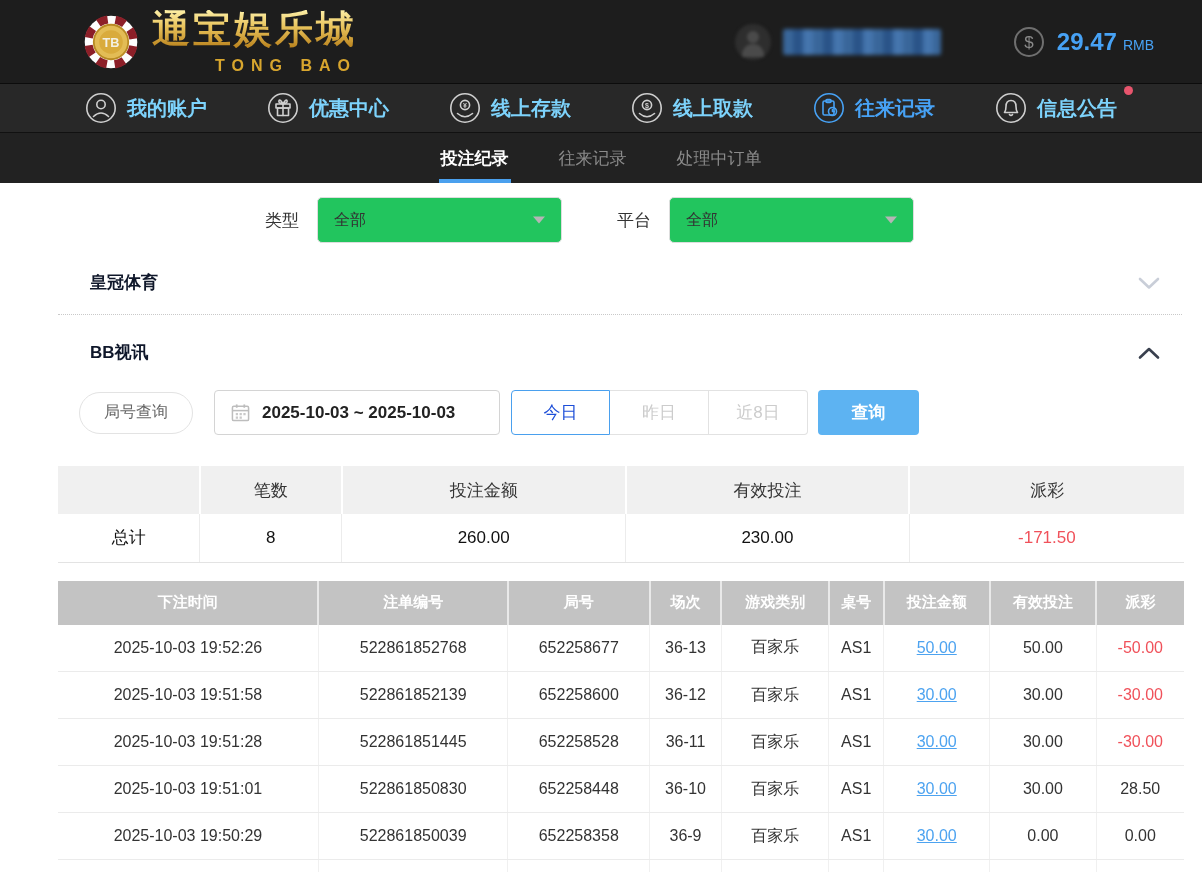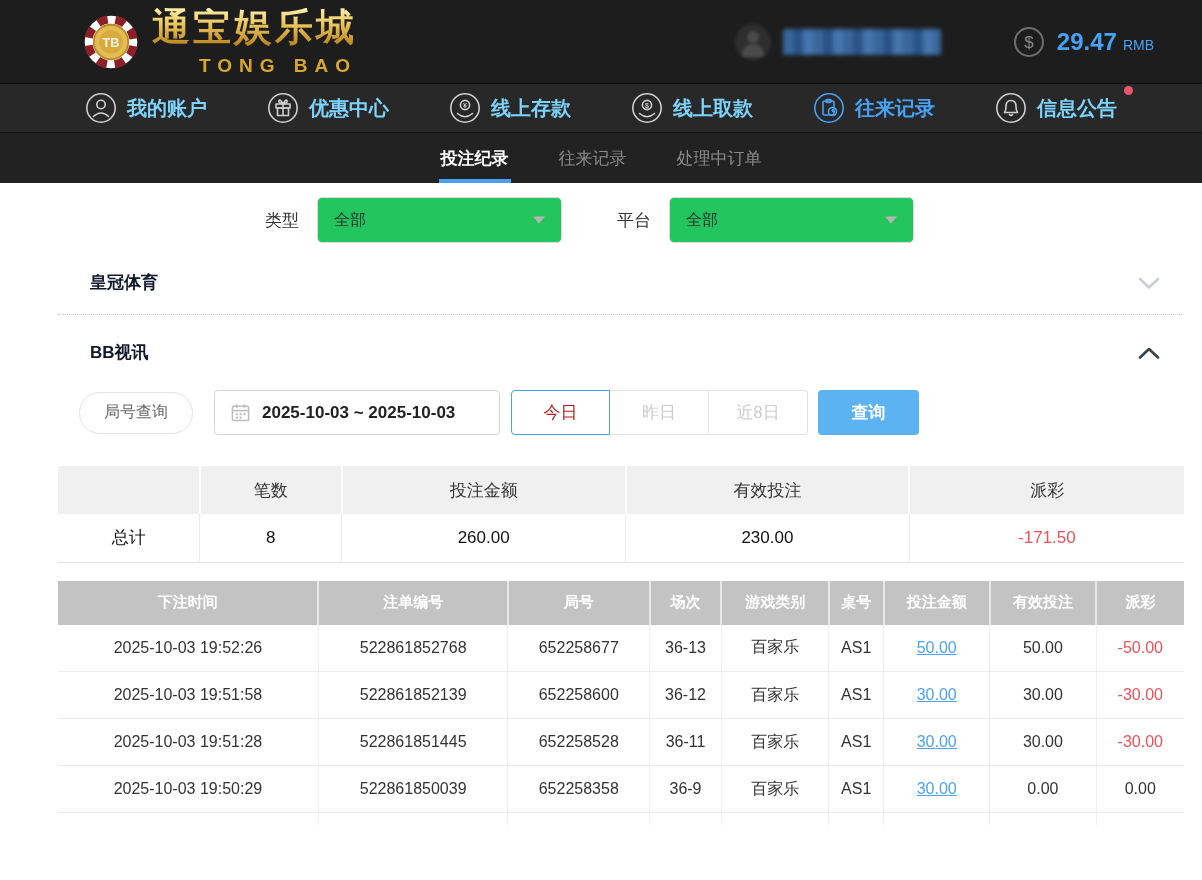--- a/index.html
+++ b/index.html
@@ -8,21 +8,21 @@
 
   
   .topbar { height:83px; background:#1d1d1d; display:flex; align-items:center; padding:0 48px 0 82px; }
   .logo { display:flex; align-items:center; gap:12px; cursor:pointer; }
   .chip { width:58px; height:58px; }
   .wordmark-wrap { display:flex; flex-direction:column; line-height:1; }
   .wordmark { font-size:38px; font-weight:bold; letter-spacing:3px;
     background:linear-gradient(180deg,#fdf0a8 0%,#e8c25a 45%,#b9821d 100%);
     -webkit-background-clip:text; background-clip:text; color:transparent;
     font-family:"Liberation Serif","DejaVu Serif",serif; }
-  .wordmark-sub { align-self:flex-end; font-size:19px; font-weight:bold; letter-spacing:7px;
+  .wordmark-sub { align-self:flex-end; font-size:16px; font-weight:bold; letter-spacing:7px;
     color:#d8a62e; margin-top:10px; }
 
   .user-area { margin-left:auto; display:flex; align-items:center; }
   .avatar { width:36px; height:36px; border-radius:50%; background:#2e2e2e; position:relative;
     filter:blur(1.5px); }
   .avatar::before { content:''; position:absolute; top:7px; left:12px; width:12px; height:12px;
     border-radius:50%; background:#4a4a4a; }
   .avatar::after { content:''; position:absolute; bottom:3px; left:7px; width:22px; height:13px;
     border-radius:11px 11px 0 0; background:#4a4a4a; }
   .name-blur { width:158px; height:26px; margin-left:12px; border-radius:2px;
@@ -84,21 +84,21 @@
     font-size:16px; background:#fff; cursor:pointer; }
   .pill.blue { border:1px solid #4aa0ee; color:#4aa0ee; font-weight:bold; }
   .pill.gray { border:1px solid #e3e3e3; color:#666; margin-left:21px; }
   .datebox { margin-left:21px; height:45px; width:286px; border:1px solid #d4d4d4; border-radius:4px;
     display:flex; align-items:center; padding:0 16px; cursor:pointer; background:#fff; }
   .cal-icon { width:19px; height:19px; margin-right:12px; }
   .date-text { font-size:17px; color:#222; font-weight:bold; white-space:nowrap; }
   .seg { display:flex; margin-left:11px; }
   .seg .seg-btn { width:99px; height:45px; background:#fff; font-size:17px; display:flex;
     align-items:center; justify-content:center; cursor:pointer; }
-  .seg-btn.first { border:1px solid #4aa0ee; color:#b91c1c; border-radius:4px 0 0 4px; }
+  .seg-btn.first { border:1px solid #4aa0ee; color:#1d4ed8; border-radius:4px 0 0 4px; }
   .seg-btn.mid { border:1px solid #e2e2e2; border-left:none; color:#ccc; }
   .seg-btn.last { border:1px solid #e2e2e2; border-left:1px solid #e2e2e2; border-left:none; color:#ccc; border-radius:0 4px 4px 0; }
   .search-btn { margin-left:10px; width:101px; height:45px; background:#5db3f2; color:#fff;
     border:none; border-radius:4px; font-size:17px; font-weight:bold; cursor:pointer;
     font-family:inherit; }
 
   
   table { border-collapse:collapse; table-layout:fixed; }
   .summary-table { width:1126px; margin:31px 0 0 58px; }
   .summary-table th { background:#f0f0f0; height:48px; font-size:17px; font-weight:normal;
@@ -354,20 +354,31 @@
       <td>522861851445</td>
       <td>652258528</td>
       <td>36-11</td>
       <td>百家乐</td>
       <td>AS1</td>
       <td><a class="bet-link">30.00</a></td>
       <td>30.00</td>
       <td class="neg">-30.00</td>
     </tr>
         <tr>
+      <td>2025-10-03 19:51:01</td>
+      <td>522861850830</td>
+      <td>652258448</td>
+      <td>36-10</td>
+      <td>百家乐</td>
+      <td>AS1</td>
+      <td><a class="bet-link">30.00</a></td>
+      <td>30.00</td>
+      <td>28.50</td>
+    </tr>
+        <tr>
       <td>2025-10-03 19:50:29</td>
       <td>522861850039</td>
       <td>652258358</td>
       <td>36-9</td>
       <td>百家乐</td>
       <td>AS1</td>
       <td><a class="bet-link">30.00</a></td>
       <td>0.00</td>
       <td>0.00</td>
     </tr>

